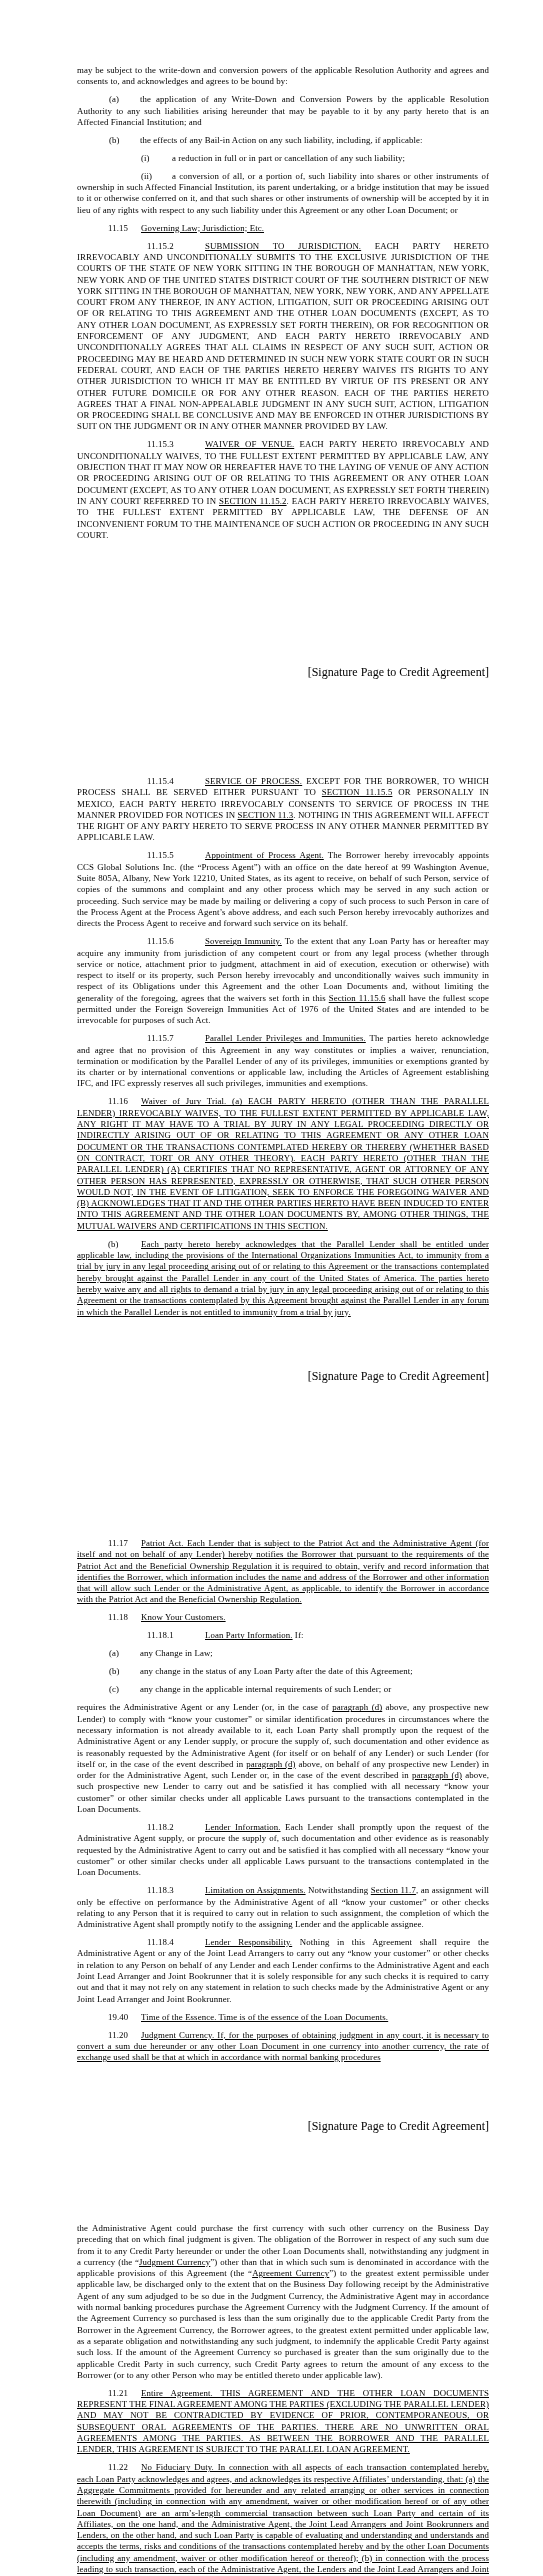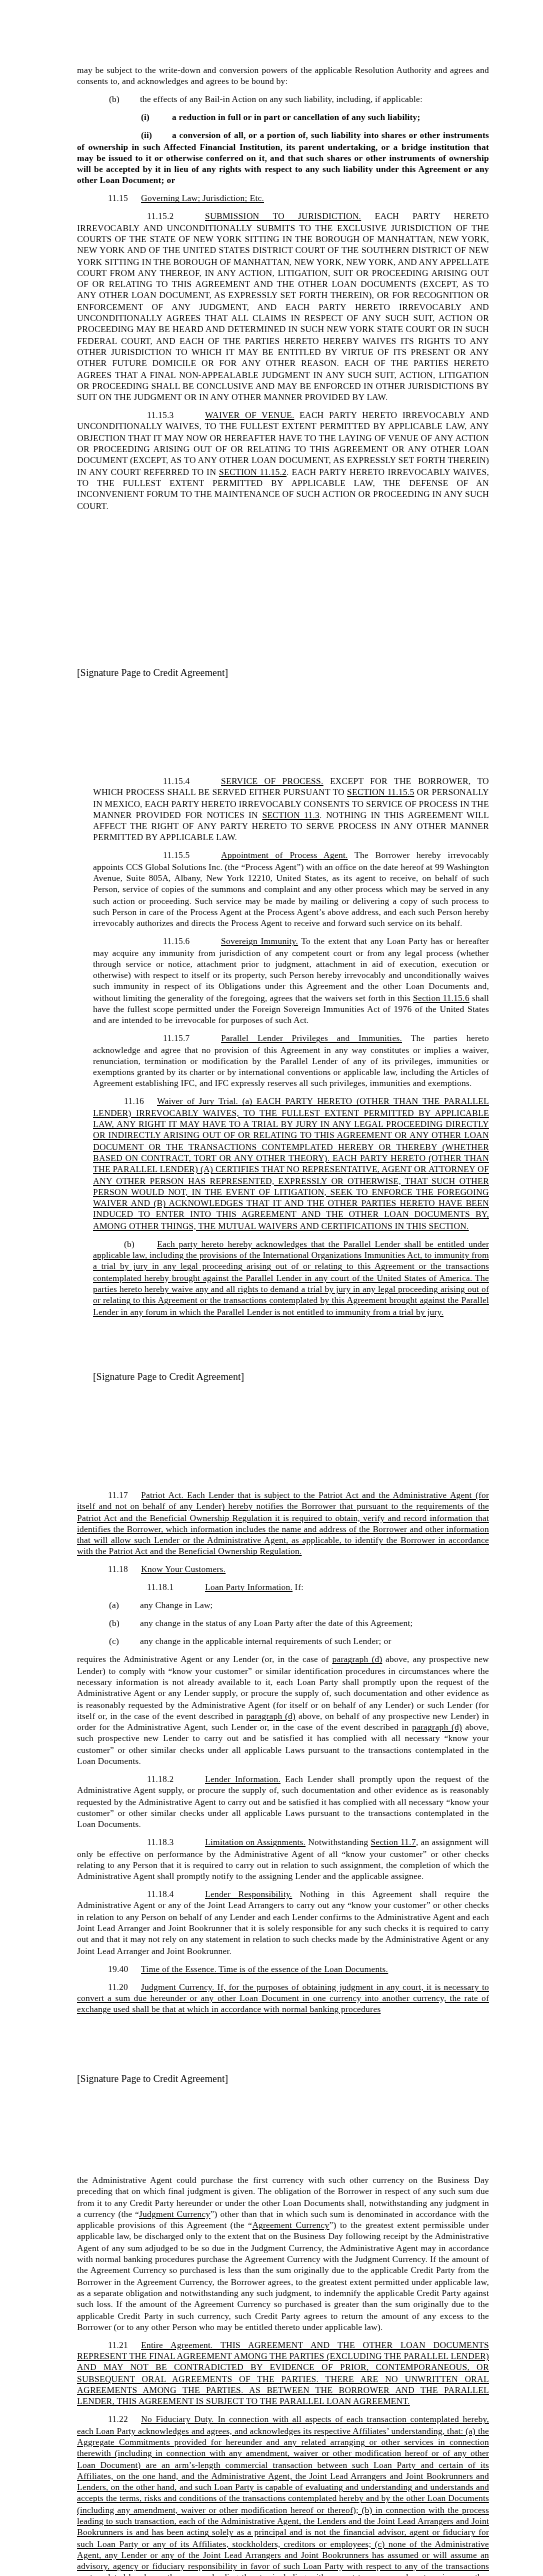--- a/index.html
+++ b/index.html
@@ -18,65 +18,66 @@
   .page {
     box-sizing: border-box;
     padding-left: 77px;
     padding-right: 55px;
     display: flex;
     flex-direction: column;
     overflow: hidden;
     gap: 8px;
   }
   .page-1 { height: 775px; padding-top: 65px; }
-  .page-2 { height: 714px; padding-top: 1px; margin-left: 16px; }
-  .page-3 { height: 685px; padding-top: 1px; }
+  .page-2 { height: 714px; padding-top: 1px; }
+  .page-3 { height: 685px; padding-top: 1px; margin-top: 48px; }
   .page-4 { height: 639px; padding-top: 1px; }
 
   .content { flex: 0 0 auto; }
 
   p.block {
     margin: 0 0 6.7px 0;
     font-size: 8.8px;
     line-height: 11.3px;
     text-align: justify;
     letter-spacing: 0.1px;
   }
   
   .flush { text-indent: 0; }
   .sec   { text-indent: 31px; text-decoration: underline; }
   .sub   { text-indent: 70px; }
   .list1 { margin-left: 32px; text-indent: 32px; }
-  .list2 { margin-left: 32px; text-indent: 64px; font-weight: bold; }
+  .list2 { margin-left: 32px; text-indent: 64px; }
 
   .num { display: inline-block; text-indent: 0; }
   .numw-sec  { width: 33px; }
   .numw-sub  { width: 58px; }
   .numw-list { width: 31px; }
 
   u { text-underline-offset: 1px; }
 
   .sig {
     margin-top: auto;
-    text-align: left;
-    font-size: 10px;
+    text-align: right;
+    font-size: 12px;
     line-height: 11.3px;
     flex: 0 0 auto;
   }
   .page-1 .sig { margin-bottom: 97px; }
   .page-2 .sig { margin-bottom: 107px; }
   .page-3 .sig { margin-bottom: 90px; }
 </style>
 </head>
 <body>
 
 <div class="doc">
   <div class="page page-1">
     <div class="content">
         <p class="block flush">may be subject to the write-down and conversion powers of the applicable Resolution Authority and agrees and consents to, and acknowledges and agrees to be bound by:</p>
+        <p class="block list1"><span class="num numw-list">(a)</span>the application of any Write-Down and Conversion Powers by the applicable Resolution Authority to any such liabilities arising hereunder that may be payable to it by any party hereto that is an Affected Financial Institution; and</p>
         <p class="block list1"><span class="num numw-list">(b)</span>the effects of any Bail-in Action on any such liability, including, if applicable:</p>
         <p class="block list2"><span class="num numw-list">(i)</span>a reduction in full or in part or cancellation of any such liability;</p>
         <p class="block list2"><span class="num numw-list">(ii)</span>a conversion of all, or a portion of, such liability into shares or other instruments of ownership in such Affected Financial Institution, its parent undertaking, or a bridge institution that may be issued to it or otherwise conferred on it, and that such shares or other instruments of ownership will be accepted by it in lieu of any rights with respect to any such liability under this Agreement or any other Loan Document; or</p>
         <p class="block sec"><span class="num numw-sec">11.15</span>Governing Law; Jurisdiction; Etc.</p>
         <p class="block sub"><span class="num numw-sub">11.15.2</span><u>SUBMISSION TO JURISDICTION.</u>  EACH PARTY HERETO IRREVOCABLY AND UNCONDITIONALLY SUBMITS TO THE EXCLUSIVE JURISDICTION OF THE COURTS OF THE STATE OF NEW YORK SITTING IN THE BOROUGH OF MANHATTAN, NEW YORK, NEW YORK AND OF THE UNITED STATES DISTRICT COURT OF THE SOUTHERN DISTRICT OF NEW YORK SITTING IN THE BOROUGH OF MANHATTAN, NEW YORK, NEW YORK, AND ANY APPELLATE COURT FROM ANY THEREOF, IN ANY ACTION, LITIGATION, SUIT OR PROCEEDING ARISING OUT OF OR RELATING TO THIS AGREEMENT AND THE OTHER LOAN DOCUMENTS (EXCEPT, AS TO ANY OTHER LOAN DOCUMENT, AS EXPRESSLY SET FORTH THEREIN), OR FOR RECOGNITION OR ENFORCEMENT OF ANY JUDGMENT, AND EACH PARTY HERETO IRREVOCABLY AND UNCONDITIONALLY AGREES THAT ALL CLAIMS IN RESPECT OF ANY SUCH SUIT, ACTION OR PROCEEDING MAY BE HEARD AND DETERMINED IN SUCH NEW YORK STATE COURT OR IN SUCH FEDERAL COURT, AND EACH OF THE PARTIES HERETO HEREBY WAIVES ITS RIGHTS TO ANY OTHER JURISDICTION TO WHICH IT MAY BE ENTITLED BY VIRTUE OF ITS PRESENT OR ANY OTHER FUTURE DOMICILE OR FOR ANY OTHER REASON.  EACH OF THE PARTIES HERETO AGREES THAT A FINAL NON-APPEALABLE JUDGMENT IN ANY SUCH SUIT, ACTION, LITIGATION OR PROCEEDING SHALL BE CONCLUSIVE AND MAY BE ENFORCED IN OTHER JURISDICTIONS BY SUIT ON THE JUDGMENT OR IN ANY OTHER MANNER PROVIDED BY LAW.</p>
         <p class="block sub"><span class="num numw-sub">11.15.3</span><u>WAIVER OF VENUE.</u>  EACH PARTY HERETO IRREVOCABLY AND UNCONDITIONALLY WAIVES, TO THE FULLEST EXTENT PERMITTED BY APPLICABLE LAW, ANY OBJECTION THAT IT MAY NOW OR HEREAFTER HAVE TO THE LAYING OF VENUE OF ANY ACTION OR PROCEEDING ARISING OUT OF OR RELATING TO THIS AGREEMENT OR ANY OTHER LOAN DOCUMENT (EXCEPT, AS TO ANY OTHER LOAN DOCUMENT, AS EXPRESSLY SET FORTH THEREIN) IN ANY COURT REFERRED TO IN <u>SECTION 11.15.2</u>.  EACH PARTY HERETO IRREVOCABLY WAIVES, TO THE FULLEST EXTENT PERMITTED BY APPLICABLE LAW, THE DEFENSE OF AN INCONVENIENT FORUM TO THE MAINTENANCE OF SUCH ACTION OR PROCEEDING IN ANY SUCH COURT.</p>
       </div>
     <div class="sig">[Signature Page to Credit Agreement]</div>
   </div>
   <div class="page page-2">

